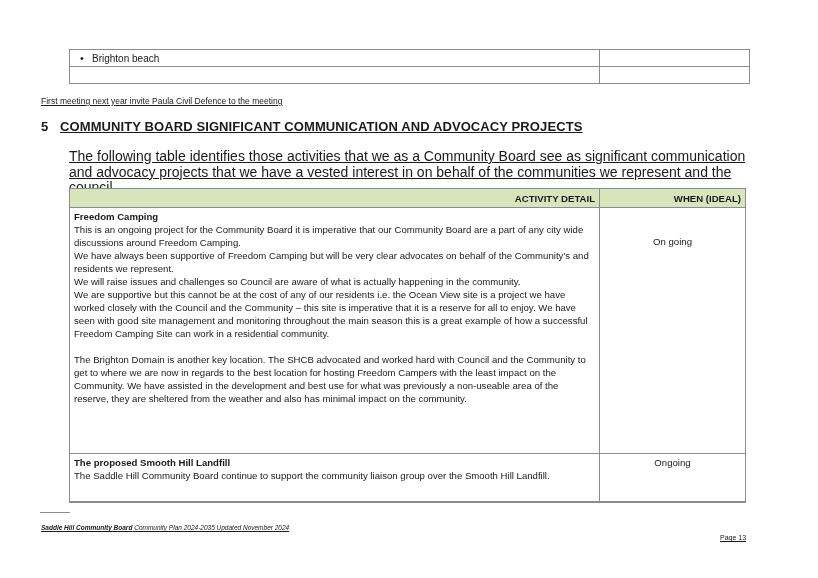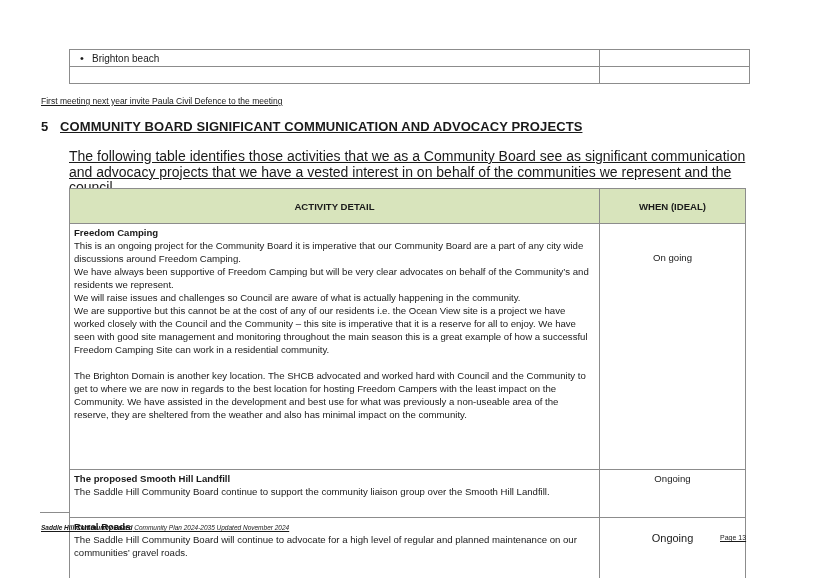--- a/index.html
+++ b/index.html
@@ -31,22 +31,22 @@
       left: 69px; top: 149px; width: 684px; font-size: 14px; line-height: 15.5px;
     }
 
     
     .main-table {
       position: absolute; left: 69px; top: 188px; width: 677px;
       border-collapse: collapse; font-size: 9.6px; line-height: 13px;
     }
     .main-table th, .main-table td { border: 1px solid #8c8c8c; }
     .main-table th {
-      background: #d8e4bc; text-align: center; font-weight: bold; height: 18px;
-      padding: 8px 4px; font-size: 9.6px;
+      background: #d8e4bc; text-align: right; font-weight: bold; height: 18px;
+      padding: 0 4px; font-size: 9.6px;
     }
     .main-table td { vertical-align: top; padding: 2px 4px 12px 4px; }
     .main-table td.when { width: 137px; text-align: center; }
     .main-table .title { font-weight: bold; }
     .main-table .para { margin: 0; }
     .main-table .gap { height: 13px; }
     .row-fc td { height: 206px; }
     .row-sh td { height: 33px; }
     .row-rr td { height: 48px; }
     .when-fc { padding-top: 27px !important; }
@@ -104,27 +104,20 @@
     </td>
     <td class="when when-fc">On going</td>
   </tr>
   <tr class="row-sh">
     <td>
       <div class="title">The proposed Smooth Hill Landfill</div>
       <p class="para">The Saddle Hill Community Board continue to support the community liaison group over the Smooth Hill Landfill.</p>
     </td>
     <td class="when">Ongoing</td>
   </tr>
-  <tr class="row-rr">
-    <td>
-      <div class="title">Rural Roads</div>
-      <p class="para">The Saddle Hill Community Board will continue to advocate for a high level of regular and planned maintenance on our communities’ gravel roads.</p>
-    </td>
-    <td class="when when-rr">Ongoing</td>
-  </tr>
 </tbody>
   </table>
 
 <div class="footer-rule"></div>
 
 <div class="abs footer-text">
   <b>Saddle Hill Community Board</b><span> Community Plan 2024-2035  Updated November 2024</span>
 </div>
 
 <div class="abs page-num">Page 13</div>

